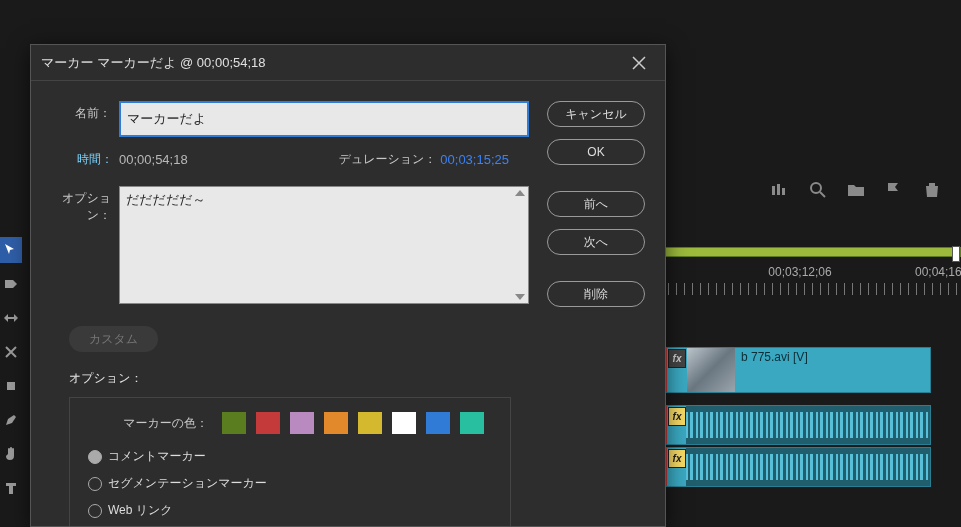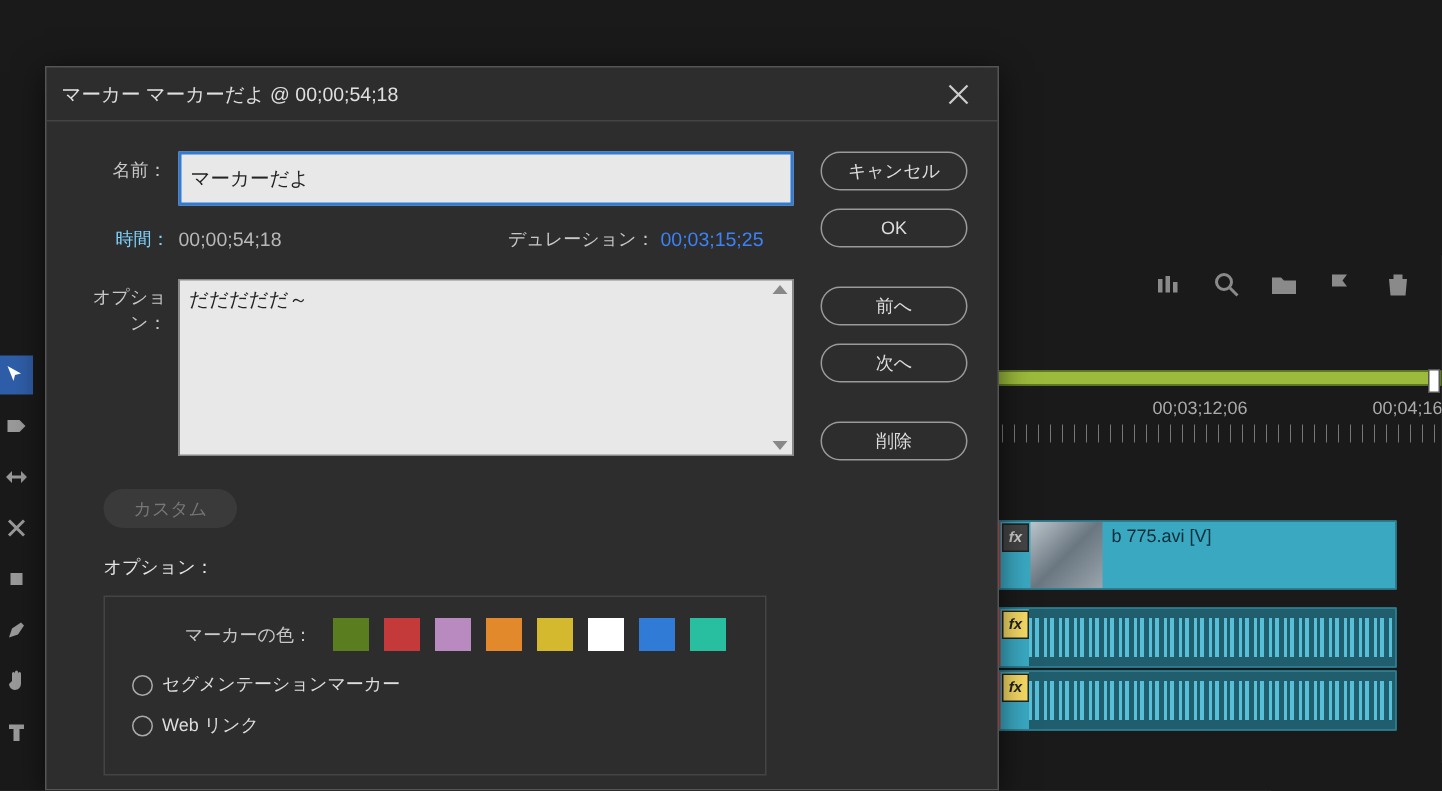--- a/index.html
+++ b/index.html
@@ -345,20 +345,24 @@
               <div class="swatch" style="background: rgb(196, 58, 58);"></div>
               <div class="swatch" style="background: rgb(185, 138, 192);"></div>
               <div class="swatch" style="background: rgb(226, 138, 43);"></div>
               <div class="swatch" style="background: rgb(212, 185, 46);"></div>
               <div class="swatch" style="background: rgb(255, 255, 255);"></div>
               <div class="swatch" style="background: rgb(47, 123, 214);"></div>
               <div class="swatch" style="background: rgb(39, 191, 160);"></div>
             </div>
         </div>
         <div class="radio-row">
+          <span class="radio filled"></span>
+          <span>コメントマーカー</span>
+        </div>
+        <div class="radio-row">
           <span class="radio"></span>
           <span>セグメンテーションマーカー</span>
         </div>
         <div class="radio-row">
           <span class="radio"></span>
           <span>Web リンク</span>
         </div>
       </div>
     </div>
 

